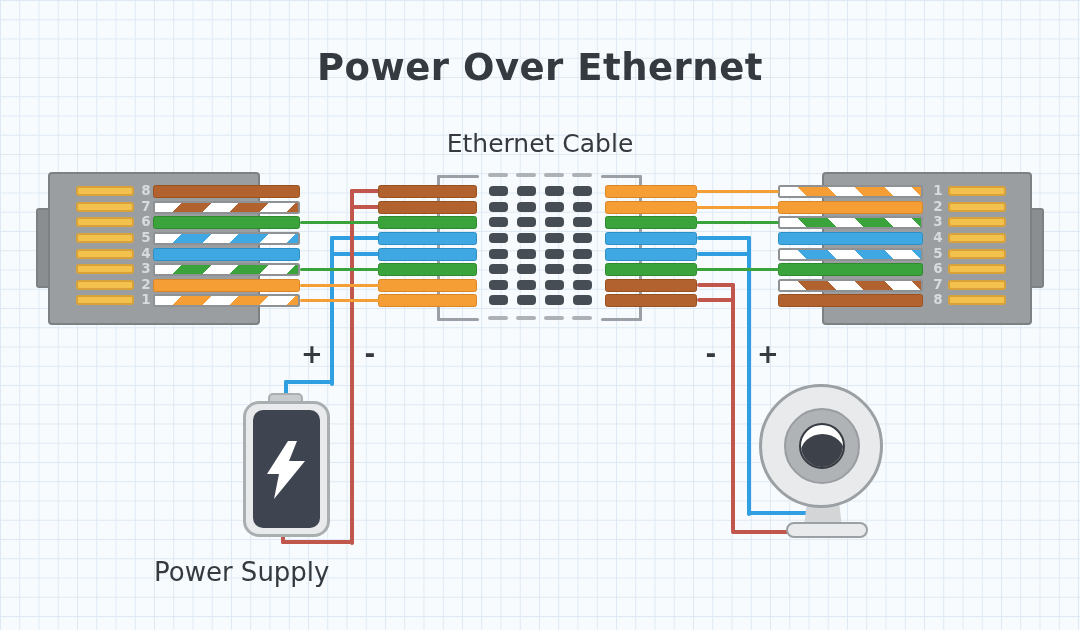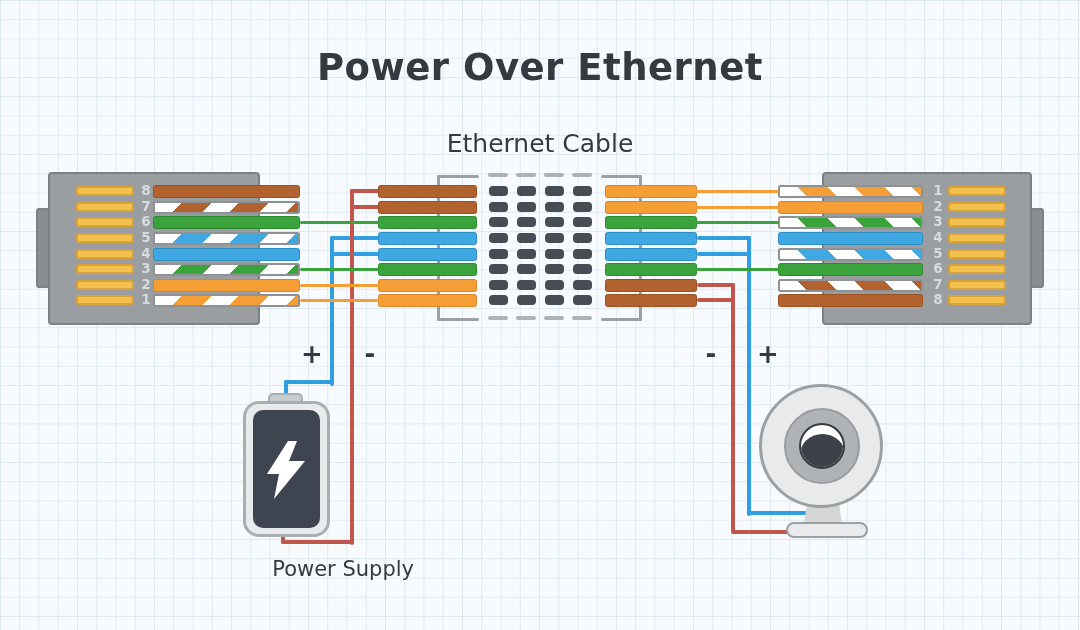--- a/index.html
+++ b/index.html
@@ -15,22 +15,22 @@
   .abs{position:absolute;box-sizing:border-box;}
   .title{
     left:0;top:46px;width:1080px;text-align:center;
     font-size:37px;font-weight:700;color:var(--text);letter-spacing:.5px;z-index:6;
   }
   .cable-label{
     left:0;top:129px;width:1080px;text-align:center;
     font-size:25px;font-weight:400;color:var(--text);z-index:6;
   }
   .device-label{
-    top:557px;width:260px;text-align:right;
-    font-size:21px;color:var(--text);z-index:6;
+    top:557px;width:260px;text-align:left;
+    font-size:26px;color:var(--text);z-index:6;
   }
   .polarity{
     top:339px;width:34px;text-align:center;
     font-size:26px;font-weight:600;color:var(--text);z-index:6;
   }
   .connector-body{background:var(--conn);border:2px solid #7d8184;border-radius:4px;z-index:3;}
   .connector-tab{background:#8a8e91;border:2px solid #7d8184;border-radius:3px;z-index:2;}
   .pin{background:var(--pin);border:2px solid #d8a238;border-radius:3px;z-index:4;}
   .pin-num{color:#d8dbdd;font-size:13.5px;font-weight:600;text-align:center;z-index:4;}
   .bar{border-radius:2.5px;z-index:3;}

